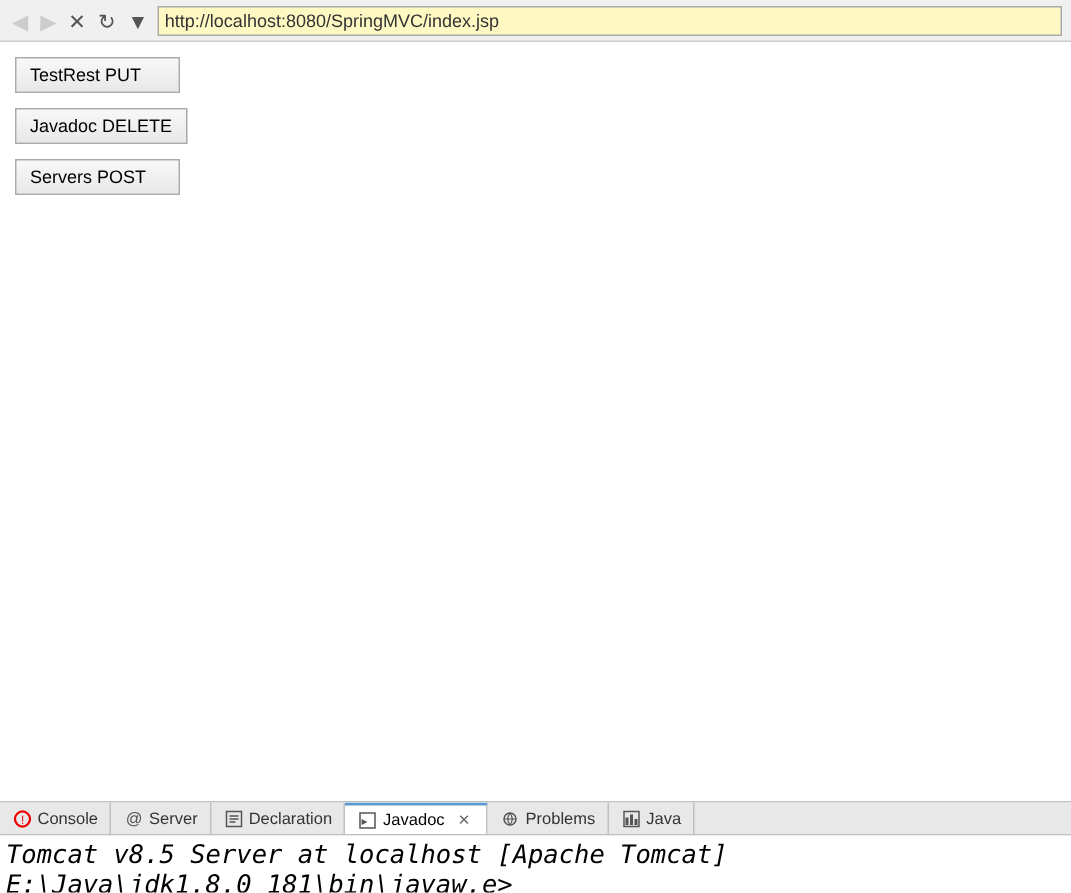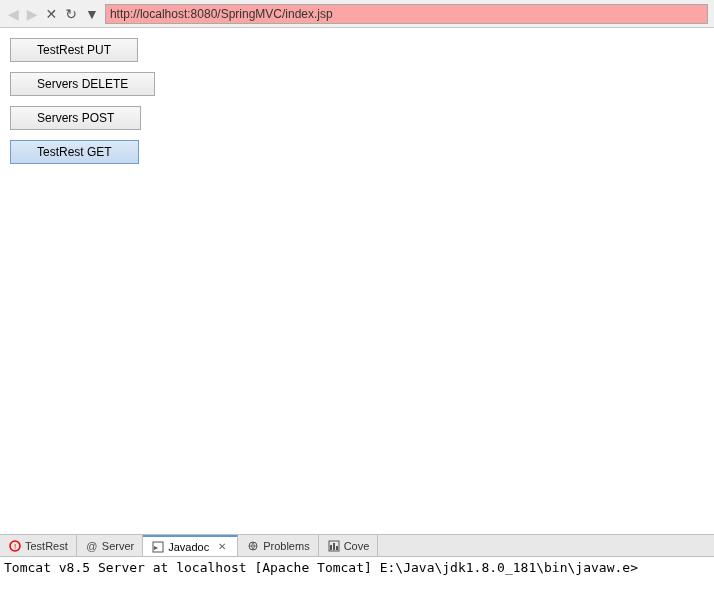--- a/index.html
+++ b/index.html
@@ -21,39 +21,39 @@
       cursor: pointer;
       font-size: 14px;
       color: #555;
       padding: 0 2px;
     }
     .nav-btn:disabled { color: #ccc; cursor: default; }
     .address-bar {
       flex: 1;
       height: 20px;
       border: 1px solid #aaa;
-      background: #fca5a5;
+      background: #fef9c3;
       padding: 1px 4px;
       font-size: 12px;
       color: #333;
     }
 
     
     .browser-content {
       background: #fff;
       padding: 10px;
       height: calc(100vh - 28px - 60px);
       overflow: hidden;
     }
 
     
     .test-btn {
       display: block;
       margin-bottom: 10px;
-      padding: 4px 26px;
+      padding: 4px 9px;
       font-size: 12px;
       background: linear-gradient(to bottom, #f8f8f8, #e8e8e8);
       border: 1px solid #aaa;
       cursor: pointer;
       min-width: 110px;
       text-align: left;
       color: #000;
     }
     .test-btn.active-btn {
       background: linear-gradient(to bottom, #dbe8f8, #c5d9f0);
@@ -96,73 +96,82 @@
     }
     .tab-icon {
       width: 14px;
       height: 14px;
       display: inline-flex;
       align-items: center;
       justify-content: center;
     }
     .console-output {
       padding: 3px 4px;
-      font-size: 13px;
+      font-size: 17px;
       font-family: monospace;
       color: #000;
       background: #fff;
       height: 38px;
       overflow: hidden;
+      font-style: italic;
     }
   </style>
 </head>
 <body>
 
 <div class="browser-chrome">
   <button class="nav-btn" disabled="">◀</button>
   <button class="nav-btn" disabled="">▶</button>
   <button class="nav-btn">✕</button>
   <button class="nav-btn">↻</button>
   <button class="nav-btn">▼</button>
   <input class="address-bar" type="text" value="http://localhost:8080/SpringMVC/index.jsp" style="">
 </div>
 
 <div class="browser-content">
   <button class="test-btn">
     <span>TestRest PUT</span>
   </button>
   <button class="test-btn">
-    <span>Servers DELETE</span>
+    <span>Javadoc DELETE</span>
   </button>
   <button class="test-btn">
     <span>Servers POST</span>
   </button>
-  <button class="test-btn active-btn">
-    <span>TestRest GET</span>
-  </button>
 </div>
 
 <div class="bottom-panel">
   <div class="tab-bar">
 
     <div class="tab-item">
       <span class="tab-icon">
         <svg width="12" height="12" viewBox="0 0 12 12">
             <circle cx="6" cy="6" r="5" fill="none" stroke="#e00" stroke-width="1.5"></circle>
             <text x="5" y="9" font-size="8" fill="#e00">!</text>
           </svg>
       </span>
-      <span>TestRest</span>
+      <span>Console</span>
     </div>
 
     <div class="tab-item">
       <span class="tab-icon" style="font-size:11px;color:#555;">@</span>
       <span>Server</span>
     </div>
 
+    <div class="tab-item">
+      <span class="tab-icon">
+        <svg width="12" height="12" viewBox="0 0 12 12">
+            <rect x="1" y="1" width="10" height="10" fill="none" stroke="#555" stroke-width="1"></rect>
+            <line x1="3" y1="4" x2="9" y2="4" stroke="#555" stroke-width="1"></line>
+            <line x1="3" y1="6" x2="9" y2="6" stroke="#555" stroke-width="1"></line>
+            <line x1="3" y1="8" x2="7" y2="8" stroke="#555" stroke-width="1"></line>
+          </svg>
+      </span>
+      <span>Declaration</span>
+    </div>
 
     <div class="tab-item active-tab">
       <span class="tab-icon">
         <svg width="12" height="12" viewBox="0 0 12 12">
             <rect x="1" y="1" width="10" height="10" fill="#fff" stroke="#555" stroke-width="1"></rect>
             <text x="2" y="9" font-size="8" fill="#555">▸</text>
           </svg>
       </span>
       <span>Javadoc</span>
       <span class="tab-icon" style="font-size:10px;color:#666;margin-left:3px;">✕</span>
@@ -182,20 +191,20 @@
 
     <div class="tab-item">
       <span class="tab-icon">
         <svg width="12" height="12" viewBox="0 0 12 12">
             <rect x="1" y="1" width="10" height="10" fill="none" stroke="#555" stroke-width="1"></rect>
             <rect x="2" y="5" width="2" height="5" fill="#555"></rect>
             <rect x="5" y="3" width="2" height="7" fill="#555"></rect>
             <rect x="8" y="6" width="2" height="4" fill="#555"></rect>
           </svg>
       </span>
-      <span>Cove</span>
+      <span>Java</span>
     </div>
   </div>
 
   <div class="console-output">
     <span>Tomcat v8.5 Server at localhost [Apache Tomcat] E:\Java\jdk1.8.0_181\bin\javaw.e&gt;</span>
   </div>
 </div>
 
 </body></html>

